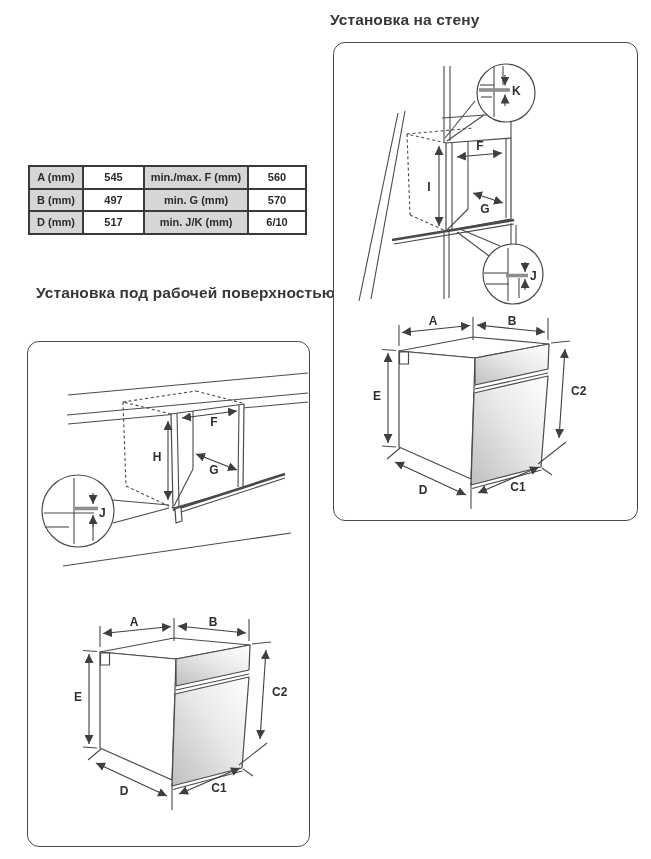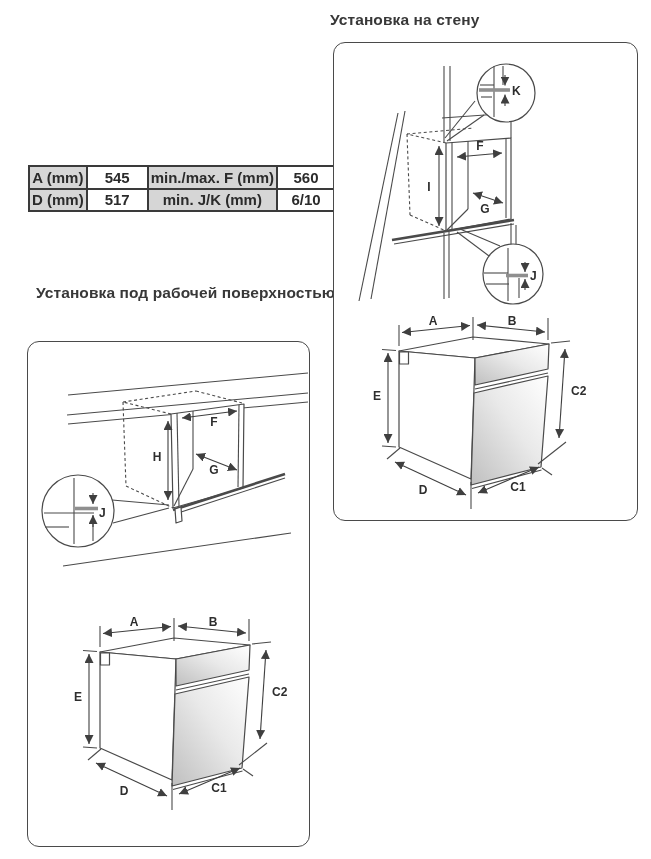--- a/index.html
+++ b/index.html
@@ -16,21 +16,21 @@
   .panel{
     position:absolute;border:1.6px solid #4a4a4a;border-radius:12px;background:#fff;
   }
   #panel-under{left:27px;top:341px;width:281px;height:504px;}
   #panel-wall{left:333px;top:42px;width:303px;height:477px;}
   table.dims{
     position:absolute;left:28px;top:165px;border-collapse:collapse;table-layout:fixed;
   }
   table.dims td{
     border:2px solid #3a3a3a;height:20.5px;text-align:center;vertical-align:middle;
-    font-size:15px;font-weight:bold;color:#2b2b2b;padding:0 2px;overflow:hidden;white-space:nowrap;
+    font-size:11px;font-weight:bold;color:#2b2b2b;padding:0 2px;overflow:hidden;white-space:nowrap;
   }
   table.dims td.lab{background:#d6d6d6;}
   svg.sketch{position:absolute;left:0;top:0;overflow:visible;}
   .ln{stroke:#4a4a4a;stroke-width:1.1;fill:none;stroke-linecap:butt;}
   .dash{stroke-dasharray:3 2.6;}
   .shelfln{stroke:#4a4a4a;stroke-width:2.6;fill:none;}
   .dim{stroke:#3f3f3f;stroke-width:1.1;fill:none;
        marker-start:url(#arw);marker-end:url(#arw);}
   .mini{stroke:#3f3f3f;stroke-width:1.1;fill:none;marker-end:url(#arw);}
   .face{fill:#ffffff;stroke:#4a4a4a;stroke-width:1.2;stroke-linejoin:round;}
@@ -114,20 +114,26 @@
       <col style="width:58px">
     </colgroup>
   <tbody>
     <tr>
       <td class="lab">A (mm)</td>
       <td>545</td>
       <td class="lab">min./max. F (mm)</td>
       <td>560</td>
     </tr>
     <tr>
+      <td class="lab">B (mm)</td>
+      <td>497</td>
+      <td class="lab">min. G (mm)</td>
+      <td>570</td>
+    </tr>
+    <tr>
       <td class="lab">D (mm)</td>
       <td>517</td>
       <td class="lab">min. J/K (mm)</td>
       <td>6/10</td>
     </tr>
   </tbody>
 </table>
 
 <div id="title-under" class="section-title">Установка под рабочей поверхностью</div>
 <div id="title-wall" class="section-title">Установка на стену</div>

